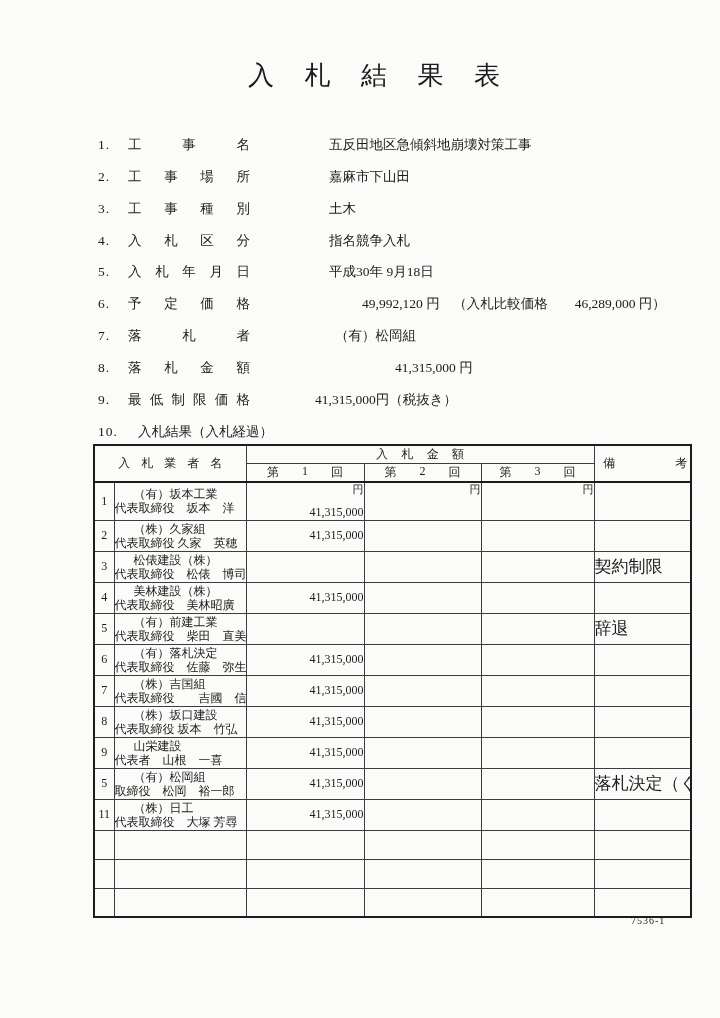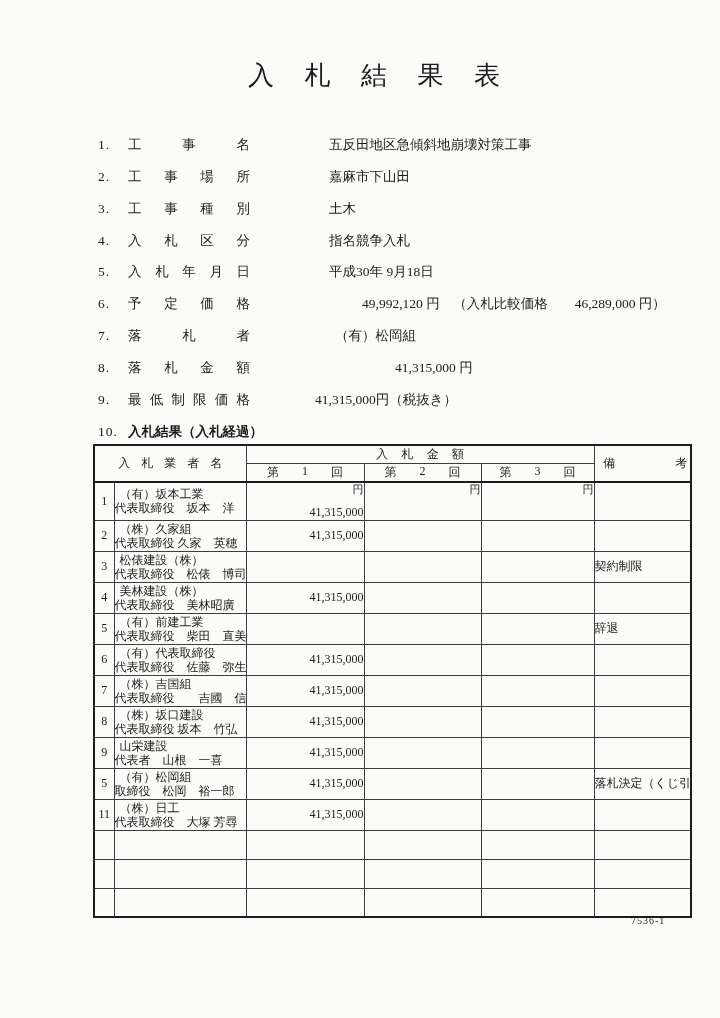--- a/index.html
+++ b/index.html
@@ -32,21 +32,21 @@
   .info-item:nth-of-type(3){top:200px}
   .info-item:nth-of-type(4){top:232px}
   .info-item:nth-of-type(5){top:263px}
   .info-item:nth-of-type(6){top:295px}
   .info-item:nth-of-type(7){top:327px}
   .info-item:nth-of-type(8){top:359px}
   .info-item:nth-of-type(9){top:391px}
   .info-item:nth-of-type(10){top:423px}
   .info-item .no{display:inline-block;width:30px;letter-spacing:1px;}
   .info-item .label{position:absolute;left:30px;width:122px;display:inline-flex;justify-content:space-between;}
-  .info-item .label-plain{position:absolute;left:30px;white-space:nowrap;font-weight:bold;}
+  .info-item .label-plain{position:absolute;left:40px;white-space:nowrap;}
   .info-item .value{position:absolute;white-space:nowrap;}
   .val-a{left:231px}  
   .val-b{left:264px}  
   .val-c{left:237px}  
   .val-d{left:297px}  
   .val-e{left:217px}  
 
   
   .results-table{
     position:absolute;left:93px;top:444px;
@@ -63,27 +63,27 @@
   .results-table tbody tr{height:31px}
   .results-table tbody tr.row-first{height:38px}
   .results-table tbody tr.row-empty{height:29px}
   .results-table tbody tr:first-child td{border-top:2px solid #1c1c1c;}
   .w104{width:104px}
   .w88{width:88px}
   .w76{width:76px}
   .note-head{width:84px;padding:0 2px 0 8px;box-sizing:content-box;}
   .c-no{text-align:center;font-size:12px;vertical-align:middle;}
   .c-name{padding:1px 2px 2px 5px;line-height:14px;vertical-align:middle;}
-  .c-name .company{white-space:nowrap;padding-left:5px;}
+  .c-name .company{white-space:nowrap;padding-left:19px;}
   .c-name .rep{white-space:nowrap;}
   .c-amt{text-align:right;vertical-align:middle;padding:0 4px;}
   .c-amt .stack{display:flex;flex-direction:column;justify-content:space-between;height:36px;}
   .c-amt .unit{font-size:11px;line-height:13px;}
   .c-amt .amt{line-height:14px;}
-  .c-note{padding:0 3px;vertical-align:middle;font-size:12px;white-space:nowrap;}
+  .c-note{padding:0 3px;vertical-align:middle;font-size:17px;white-space:nowrap;}
 
   
   .page-num{position:absolute;left:631px;top:915px;font-size:10px;letter-spacing:1px;}
 </style>
 </head>
 <body>
 
 <div class="page">
 
   <h1 class="title">
@@ -309,21 +309,21 @@
         </td>
         <td class="c-amt"><span class="amt"></span></td>
         <td class="c-amt"><span class="amt"></span></td>
         <td class="c-amt"><span class="amt"></span></td>
         <td class="c-note">辞退</td>
       </tr>
 
       <tr>
         <td class="c-no">6</td>
         <td class="c-name">
-          <div class="company">（有）代表取締役</div>
+          <div class="company">（有）落札決定</div>
           <div class="rep">代表取締役　佐藤　弥生</div>
         </td>
         <td class="c-amt"><span class="amt">41,315,000</span></td>
         <td class="c-amt"><span class="amt"></span></td>
         <td class="c-amt"><span class="amt"></span></td>
         <td class="c-note"></td>
       </tr>
 
       <tr>
         <td class="c-no">7</td>

